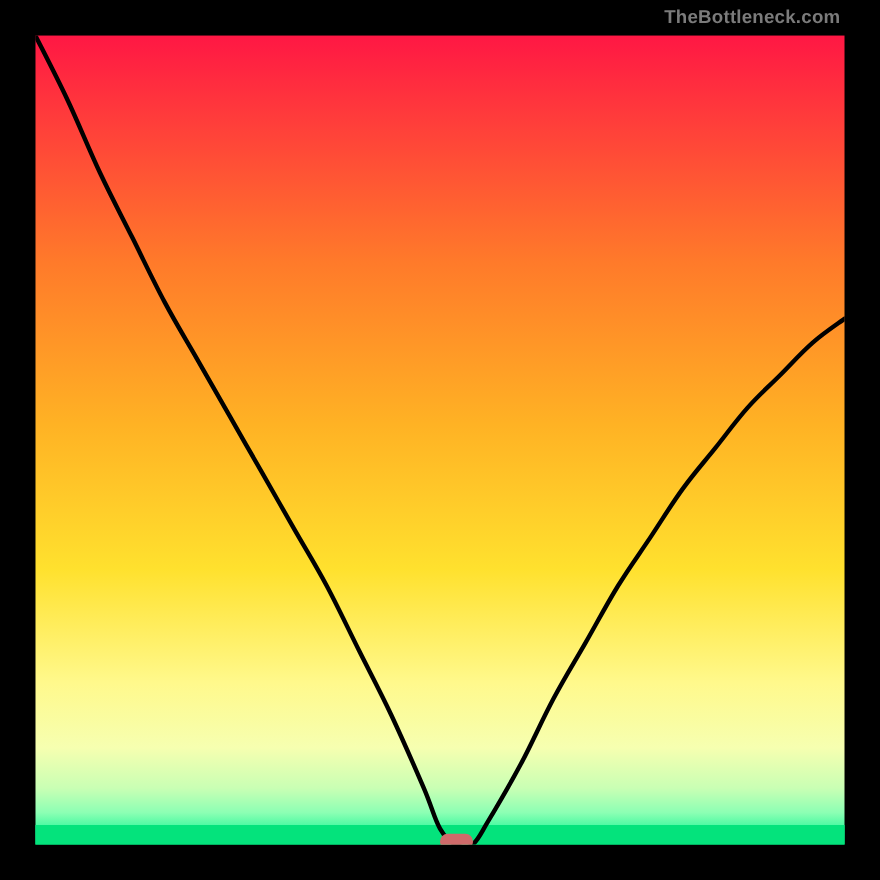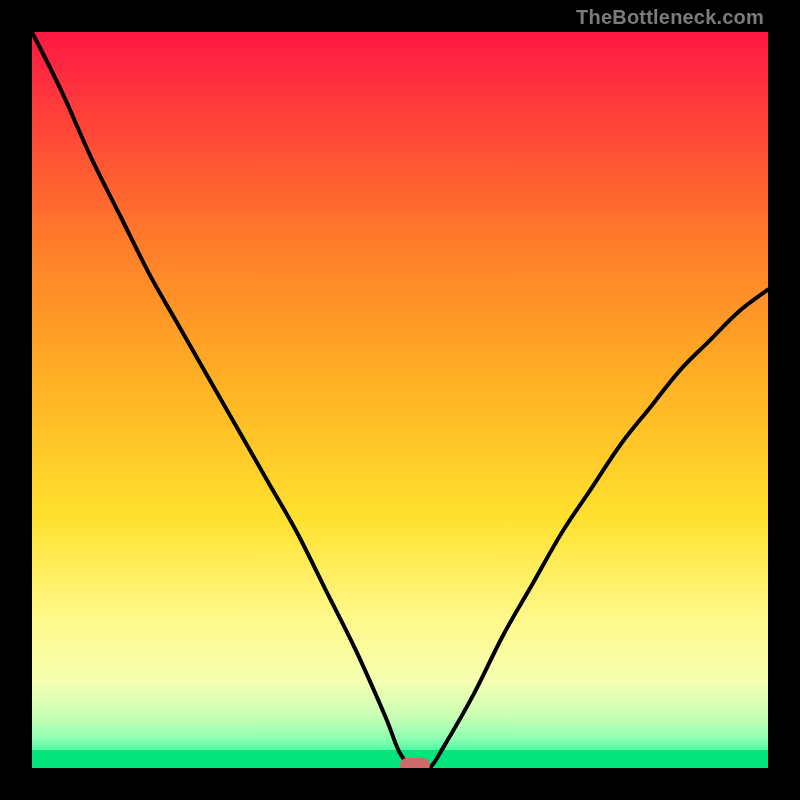--- a/index.html
+++ b/index.html
@@ -52,21 +52,21 @@
     width: 30px;
     height: 14px;
     background: #cf6a6a;
     border-radius: 8px;
   }
   .watermark {
     position: absolute;
     top: 6px;
     right: 36px;
     font-family: Arial, Helvetica, sans-serif;
-    font-size: 20px;
+    font-size: 17px;
     font-weight: 600;
     color: #7b7b7b;
     letter-spacing: 0.2px;
   }
 </style>
 </head>
 <body>
 
 <div class="frame">
 

